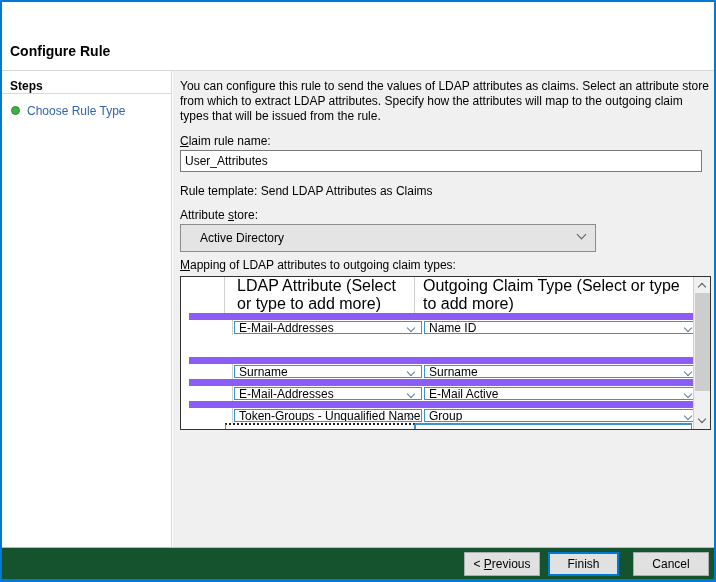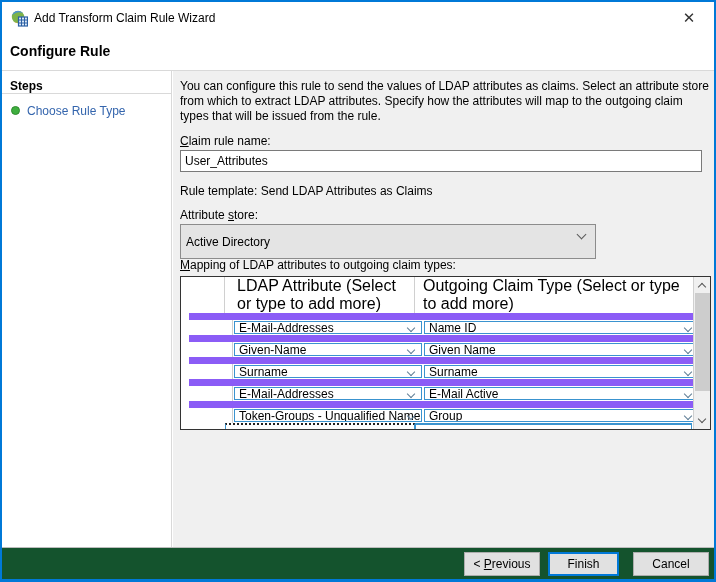--- a/index.html
+++ b/index.html
@@ -34,22 +34,22 @@
 
   
   .main { position:absolute; top:69px; left:171px; width:545px; height:476px; background:#f0f0f0; }
   .desc { position:absolute; top:8px; left:7px; width:530px; line-height:15px; color:#000; }
   .lbl-claim { position:absolute; top:63px; left:7px; }
   .accel { text-decoration:underline; }
   .claim-input { position:absolute; top:79px; left:7px; width:522px; height:22px;
     border:1px solid #7a7a7a; background:#fff; font:12px "Liberation Sans",sans-serif; padding:0 4px; }
   .rule-template { position:absolute; top:113px; left:7px; }
   .lbl-store { position:absolute; top:137px; left:7px; }
-  .store-combo { position:absolute; top:153px; left:7px; width:416px; height:35px;
-    background:#e4e4e4; border:1px solid #8c8c8c; display:flex; align-items:center; padding-left:5px; }
+  .store-combo { position:absolute; top:153px; left:7px; width:416px; height:28px;
+    background:#e4e4e4; border:1px solid #8c8c8c; display:flex; align-items:center; padding-left:19px; }
   .chev { display:inline-block; width:7px; height:7px; border-right:1.4px solid #5a5a5a; border-bottom:1.4px solid #5a5a5a;
     transform:rotate(45deg); margin-top:-4px; }
   .store-combo .chev { position:absolute; right:10px; top:10px; }
   .lbl-mapping { position:absolute; top:187px; left:7px; }
 
   
   .map-table { position:absolute; top:205px; left:7px; width:531px; height:154px;
     background:#fff; border:1px solid #333; }
   .thead { position:absolute; top:0; left:0; height:36px; display:flex; }
   .sel-col { width:44px; border-right:1px solid #d0d0d0; flex:none; }
@@ -83,31 +83,20 @@
     font:12px "Liberation Sans",sans-serif; color:#000; text-align:center; line-height:22px; }
   .btn-previous { left:462px; width:76px; }
   .btn-finish { left:546px; width:71px; border:2px solid #0078d7; line-height:20px; }
   .btn-cancel { left:631px; width:76px; }
 </style>
 </head>
 <body>
 
 <div class="window">
 
-  <div class="titlebar">
-    <svg class="title-icon" viewBox="0 0 17 17">
-      <circle cx="7" cy="7" r="6.2" fill="#7db34a"></circle>
-      <path d="M1.2 5.5 A6.2 6.2 0 0 1 12 3.2 Q8 1.4 4.5 3 Q2 4 1.2 5.5 Z" fill="#4a90d9"></path>
-      <path d="M3 11.8 Q6.5 13.6 10.5 11.5 A6.2 6.2 0 0 1 3 11.8 Z" fill="#e8a33d"></path>
-      <rect x="7.5" y="7" width="9" height="9" fill="#dce9f7" stroke="#2b5fa3" stroke-width="1.2"></rect>
-      <path d="M7.5 10 h9 M7.5 13 h9 M10.5 7 v9 M13.5 7 v9" stroke="#2b5fa3" stroke-width="1"></path>
-    </svg>
-    <span class="title-text">Add Transform Claim Rule Wizard</span>
-    <div class="close-btn">✕</div>
-  </div>
 
   <div class="page-heading">Configure Rule</div>
   <div class="hr-top"></div>
 
   <div class="sidebar">
     <div class="steps-heading">Steps</div>
     <div class="steps-underline"></div>
     <div class="step-item link" style="top:30px;">
       <span class="bullet"></span>
       <span class="step-label">Choose Rule Type</span>
@@ -146,35 +135,20 @@
             </div>
           </div>
         <div class="cell cell-claim">
             <div class="row-combo">
               <span>Name ID</span>
               <span class="chev"></span>
             </div>
           </div>
       </div>
 
-      <div class="trow" style="top:58px;">
-        <div class="sel"></div>
-        <div class="cell cell-ldap">
-            <div class="row-combo">
-              <span>Given-Name</span>
-              <span class="chev"></span>
-            </div>
-          </div>
-        <div class="cell cell-claim">
-            <div class="row-combo">
-              <span>Given Name</span>
-              <span class="chev"></span>
-            </div>
-          </div>
-      </div>
 
       <div class="trow" style="top:80px;">
         <div class="sel"></div>
         <div class="cell cell-ldap">
             <div class="row-combo">
               <span>Surname</span>
               <span class="chev"></span>
             </div>
           </div>
         <div class="cell cell-claim">

